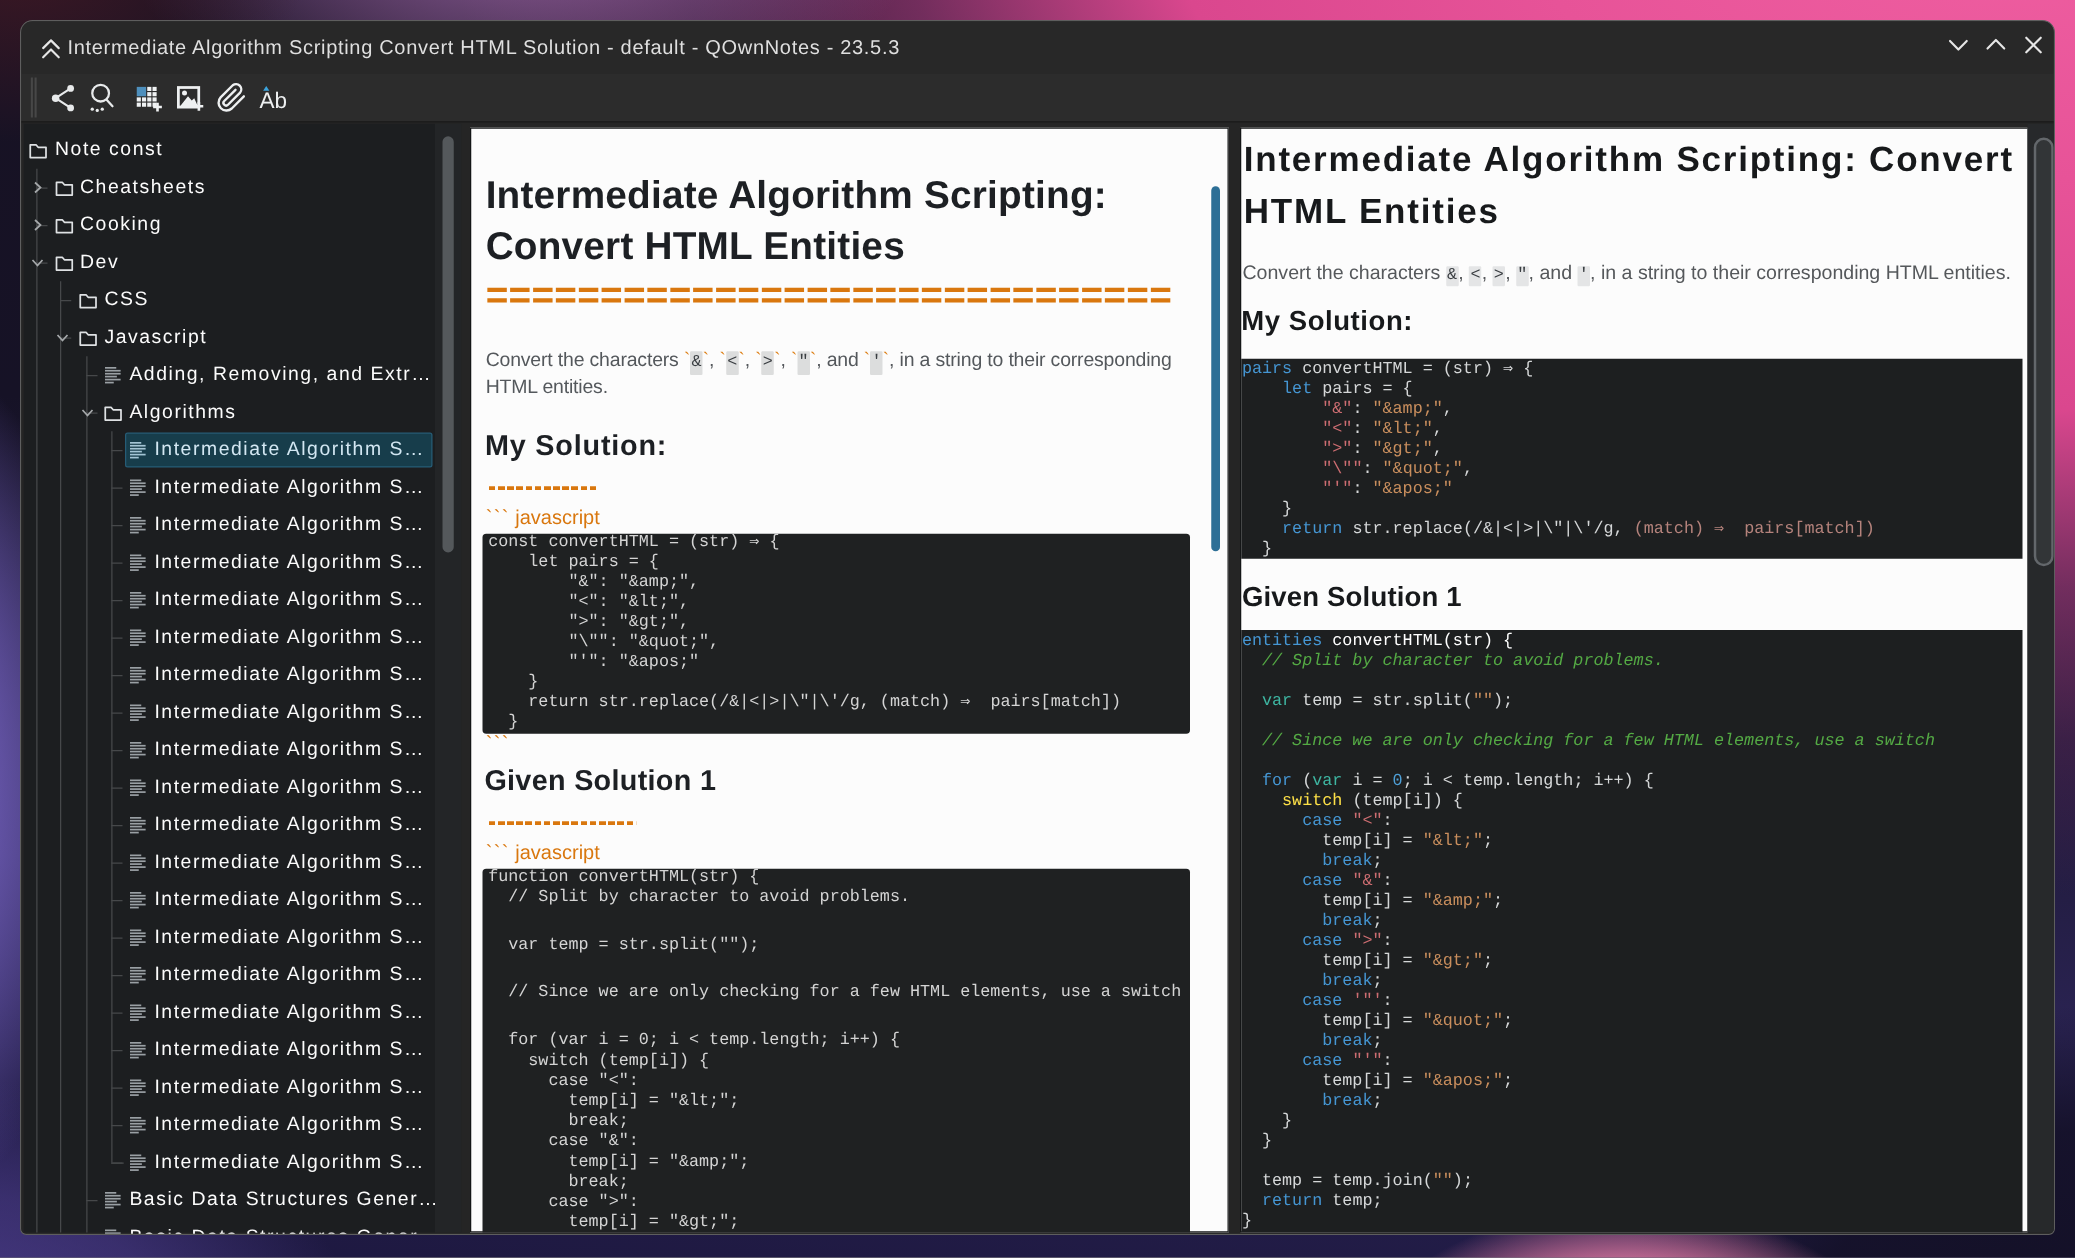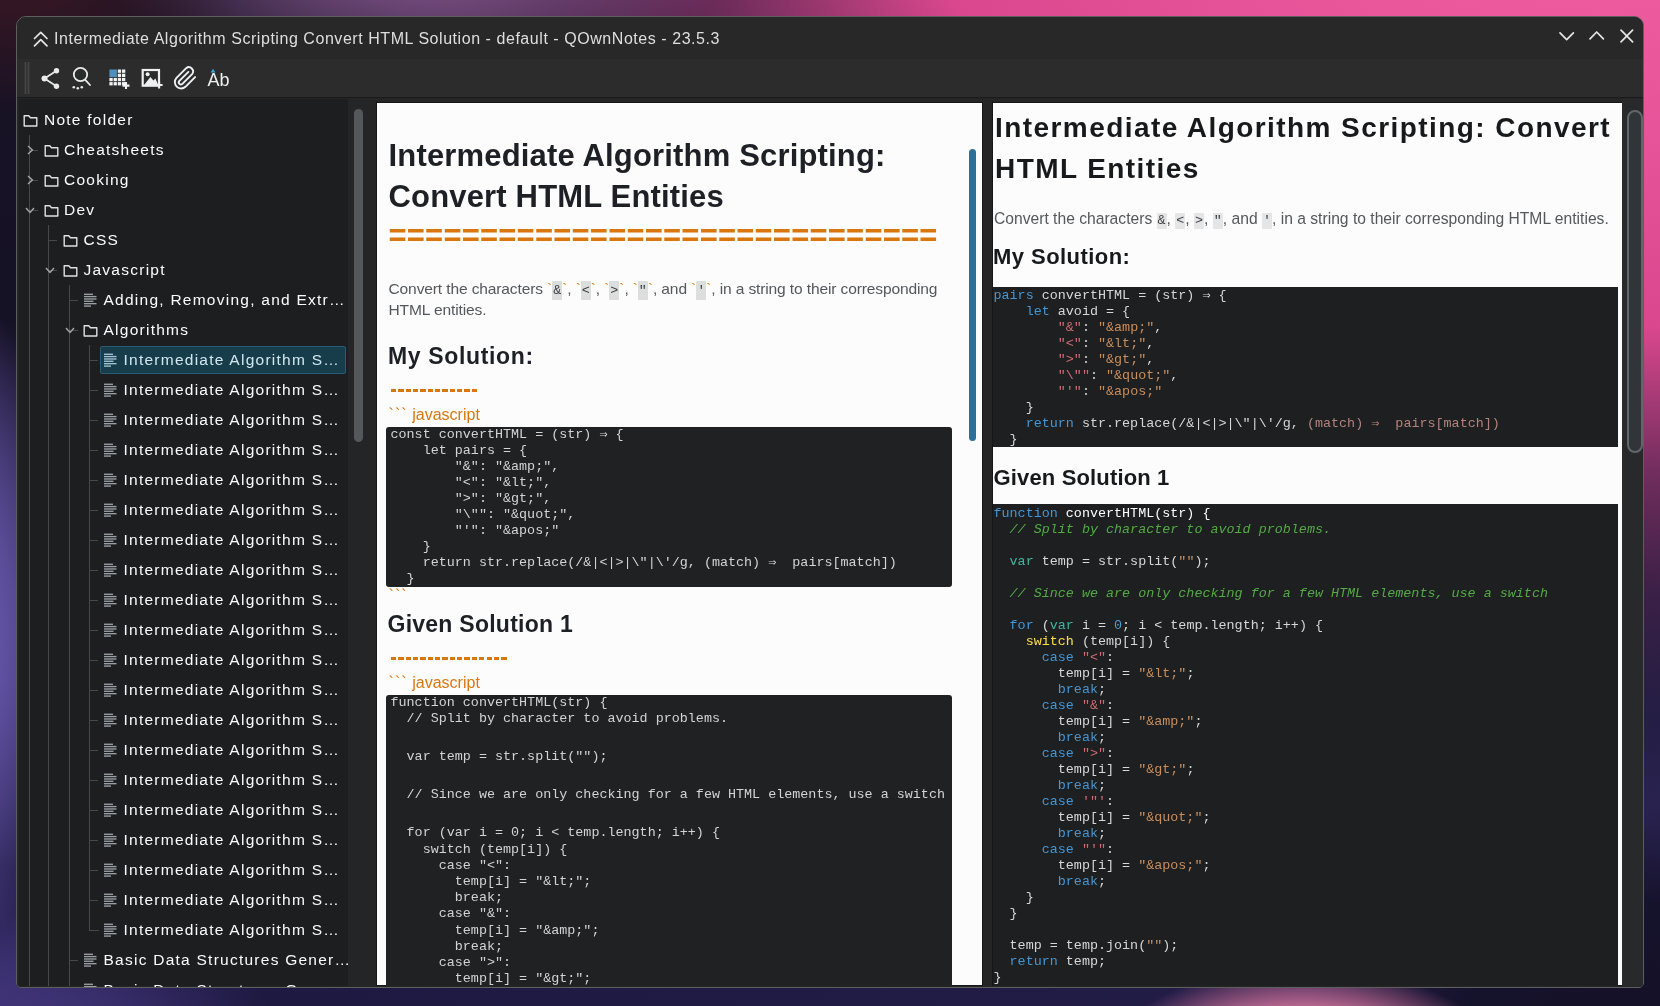--- a/index.html
+++ b/index.html
@@ -113,21 +113,21 @@
     <div class="guide" style="left:72.0px;top:793px;width:9px;height:1px"></div>
     <div class="guide" style="left:72.0px;top:823px;width:9px;height:1px"></div>
     <div class="guide" style="left:72.0px;top:853px;width:9px;height:1px"></div>
     <div class="guide" style="left:72.0px;top:883px;width:9px;height:1px"></div>
     <div class="guide" style="left:72.0px;top:913px;width:9px;height:1px"></div>
     <div class="guide" style="left:51.5px;top:943px;width:9px;height:1px"></div>
     <div class="sel abs" style="left:83px;top:328.5px;width:245.5px;height:28px;background:#173d4b;border:1px solid #265c76;border-radius:2px"></div>
     <svg width="15" height="30" viewBox="0 0 15 30" class="abs" style="left:5.5px;top:88.0px">
       <path d="M1.2 21 V10.8 h4.6 l1.7 2 h6.3 V21 Z" fill="none" stroke="#dee1e3" stroke-width="1.4" stroke-linejoin="round"></path>
     </svg>
-    <div class="t" style="left:27.0px;top:88.0px;height:30px;line-height:30px;font-size:15.5px;letter-spacing:1.25px;color:#fcfcfc">Note folder</div>
+    <div class="t" style="left:27.0px;top:88.0px;height:30px;line-height:30px;font-size:15.5px;letter-spacing:1.25px;color:#fcfcfc">Note const</div>
     <svg class="abs" width="12" height="12" viewBox="0 0 12 12" style="left:7.0px;top:127.0px">
       <path d="M4 2 L8.4 6 L4 10" fill="none" stroke="#a5a8aa" stroke-width="1.4"></path>
     </svg>
     <svg width="15" height="30" viewBox="0 0 15 30" class="abs" style="left:27.0px;top:118.0px">
       <path d="M1.2 21 V10.8 h4.6 l1.7 2 h6.3 V21 Z" fill="none" stroke="#dee1e3" stroke-width="1.4" stroke-linejoin="round"></path>
     </svg>
     <div class="t" style="left:47.0px;top:118.0px;height:30px;line-height:30px;font-size:15.5px;letter-spacing:1.25px;color:#fcfcfc">Cheatsheets</div>
     <svg class="abs" width="12" height="12" viewBox="0 0 12 12" style="left:7.0px;top:157.0px">
       <path d="M4 2 L8.4 6 L4 10" fill="none" stroke="#a5a8aa" stroke-width="1.4"></path>
     </svg>
@@ -415,34 +415,34 @@
     </div>
     <div class="abs" style="left:952px;top:132px;width:7px;height:292px;background:#2d6f96;border-radius:3.5px"></div>
     <div class="abs" style="left:974.5px;top:84.5px;width:630.5px;height:884.5px;background:#fcfcfc;border:1px solid #141617;border-right:none;overflow:hidden" id="pv"></div>
     <div class="abs" style="left:974.5px;top:84.5px;width:630.5px;height:884.5px;overflow:hidden">
       <div class="t" style="left:3.5px;top:5.1px;font-size:28px;line-height:41px;color:#17191b;font-weight:bold;letter-spacing:1.43px;">Intermediate Algorithm Scripting: Convert<br>HTML Entities</div>
       <div class="t" style="left:2.5px;top:109.7px;font-size:15.65px;line-height:15.65px;color:#55585b;">Convert the characters <span class="chipp">&amp;</span>, <span class="chipp">&lt;</span>, <span class="chipp">&gt;</span>, <span class="chipp">"</span>, and <span class="chipp">'</span>, in a string to their corresponding HTML entities.</div>
       <div class="t" style="left:1.5px;top:144.7px;font-size:22px;line-height:22px;color:#17191b;font-weight:bold;letter-spacing:0.45px;">My Solution:</div>
       <div class="abs" style="left:1.5px;top:185.0px;width:625px;height:160px;background:#1d1f20"></div>
       <div class="abs" style="left:2.0px;top:186.0px">
         <div class="cl"><span style="color:#4596d3">pairs</span><span style="color:#d5d7d8"> convertHTML = (str) ⇒ {</span></div>
-        <div class="cl"><span style="color:#d5d7d8">    </span><span style="color:#4596d3">let</span><span style="color:#d5d7d8"> avoid = {</span></div>
+        <div class="cl"><span style="color:#d5d7d8">    </span><span style="color:#4596d3">let</span><span style="color:#d5d7d8"> pairs = {</span></div>
         <div class="cl"><span style="color:#d5d7d8">        </span><span style="color:#cd6d71">"&amp;"</span><span style="color:#d5d7d8">: </span><span style="color:#c98e5d">"&amp;amp;"</span><span style="color:#d5d7d8">,</span></div>
         <div class="cl"><span style="color:#d5d7d8">        </span><span style="color:#cd6d71">"&lt;"</span><span style="color:#d5d7d8">: </span><span style="color:#c98e5d">"&amp;lt;"</span><span style="color:#d5d7d8">,</span></div>
         <div class="cl"><span style="color:#d5d7d8">        </span><span style="color:#cd6d71">"&gt;"</span><span style="color:#d5d7d8">: </span><span style="color:#c98e5d">"&amp;gt;"</span><span style="color:#d5d7d8">,</span></div>
         <div class="cl"><span style="color:#d5d7d8">        </span><span style="color:#cd6d71">"\""</span><span style="color:#d5d7d8">: </span><span style="color:#c98e5d">"&amp;quot;"</span><span style="color:#d5d7d8">,</span></div>
         <div class="cl"><span style="color:#d5d7d8">        </span><span style="color:#cd6d71">"'"</span><span style="color:#d5d7d8">: </span><span style="color:#c98e5d">"&amp;apos;"</span></div>
         <div class="cl"><span style="color:#d5d7d8">    }</span></div>
         <div class="cl"><span style="color:#d5d7d8">    </span><span style="color:#4596d3">return</span><span style="color:#d5d7d8"> str.replace(/&amp;|&lt;|&gt;|\"|\'/g, </span><span style="color:#b5837c">(match) ⇒  pairs[match])</span></div>
         <div class="cl"><span style="color:#d5d7d8">  }</span></div>
       </div>
       <div class="t" style="left:2.0px;top:365.9px;font-size:22px;line-height:22px;color:#17191b;font-weight:bold;letter-spacing:0.15px;">Given Solution 1</div>
       <div class="abs" style="left:1.5px;top:402.5px;width:625px;height:482px;background:#1d1f20"></div>
       <div class="abs" style="left:2.0px;top:404.5px">
-        <div class="cl"><span style="color:#4596d3">function</span><span style="color:#ffffff"> convertHTML(str) {</span></div>
+        <div class="cl"><span style="color:#4596d3">entities</span><span style="color:#ffffff"> convertHTML(str) {</span></div>
         <div class="cl"><span style="color:#d5d7d8">  </span><span style="color:#54aa44;font-style:italic">// Split by character to avoid problems.</span></div>
         <div class="cl"> </div>
         <div class="cl"><span style="color:#d5d7d8">  </span><span style="color:#3eb6a2">var</span><span style="color:#d5d7d8"> temp = str.split(</span><span style="color:#c98e5d">""</span><span style="color:#d5d7d8">);</span></div>
         <div class="cl"> </div>
         <div class="cl"><span style="color:#d5d7d8">  </span><span style="color:#54aa44;font-style:italic">// Since we are only checking for a few HTML elements, use a switch</span></div>
         <div class="cl"> </div>
         <div class="cl"><span style="color:#d5d7d8">  </span><span style="color:#4596d3">for</span><span style="color:#d5d7d8"> (</span><span style="color:#3eb6a2">var</span><span style="color:#d5d7d8"> i = </span><span style="color:#4e9fd6">0</span><span style="color:#d5d7d8">; i &lt; temp.length; i++) {</span></div>
         <div class="cl"><span style="color:#d5d7d8">    </span><span style="color:#fde047">switch</span><span style="color:#d5d7d8"> (temp[i]) {</span></div>
         <div class="cl"><span style="color:#d5d7d8">      </span><span style="color:#4596d3">case</span><span style="color:#d5d7d8"> </span><span style="color:#cd6d71">"&lt;"</span><span style="color:#d5d7d8">:</span></div>
         <div class="cl"><span style="color:#d5d7d8">        temp[i] = </span><span style="color:#c98e5d">"&amp;lt;"</span><span style="color:#d5d7d8">;</span></div>

